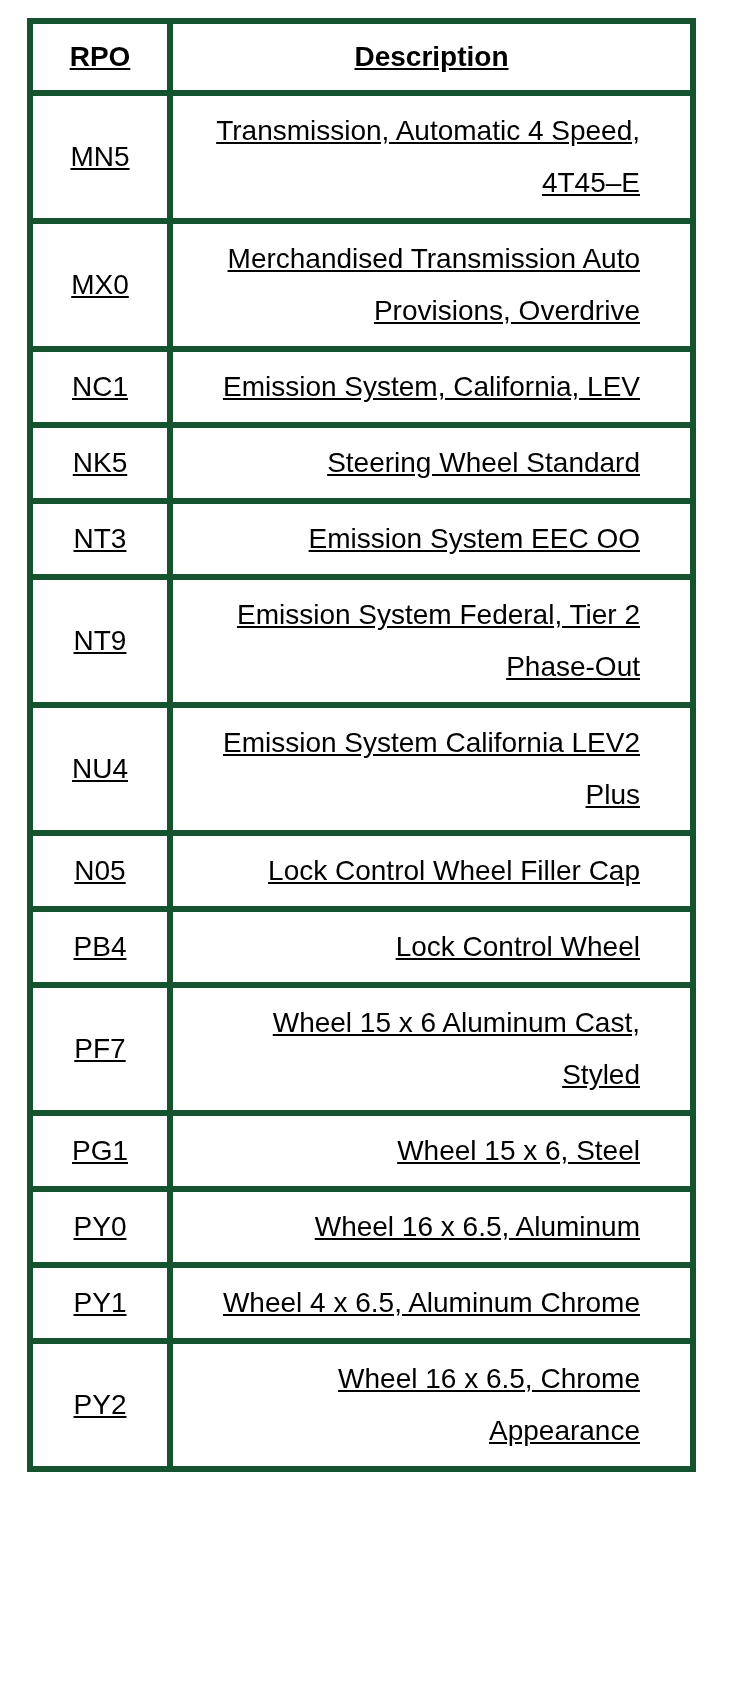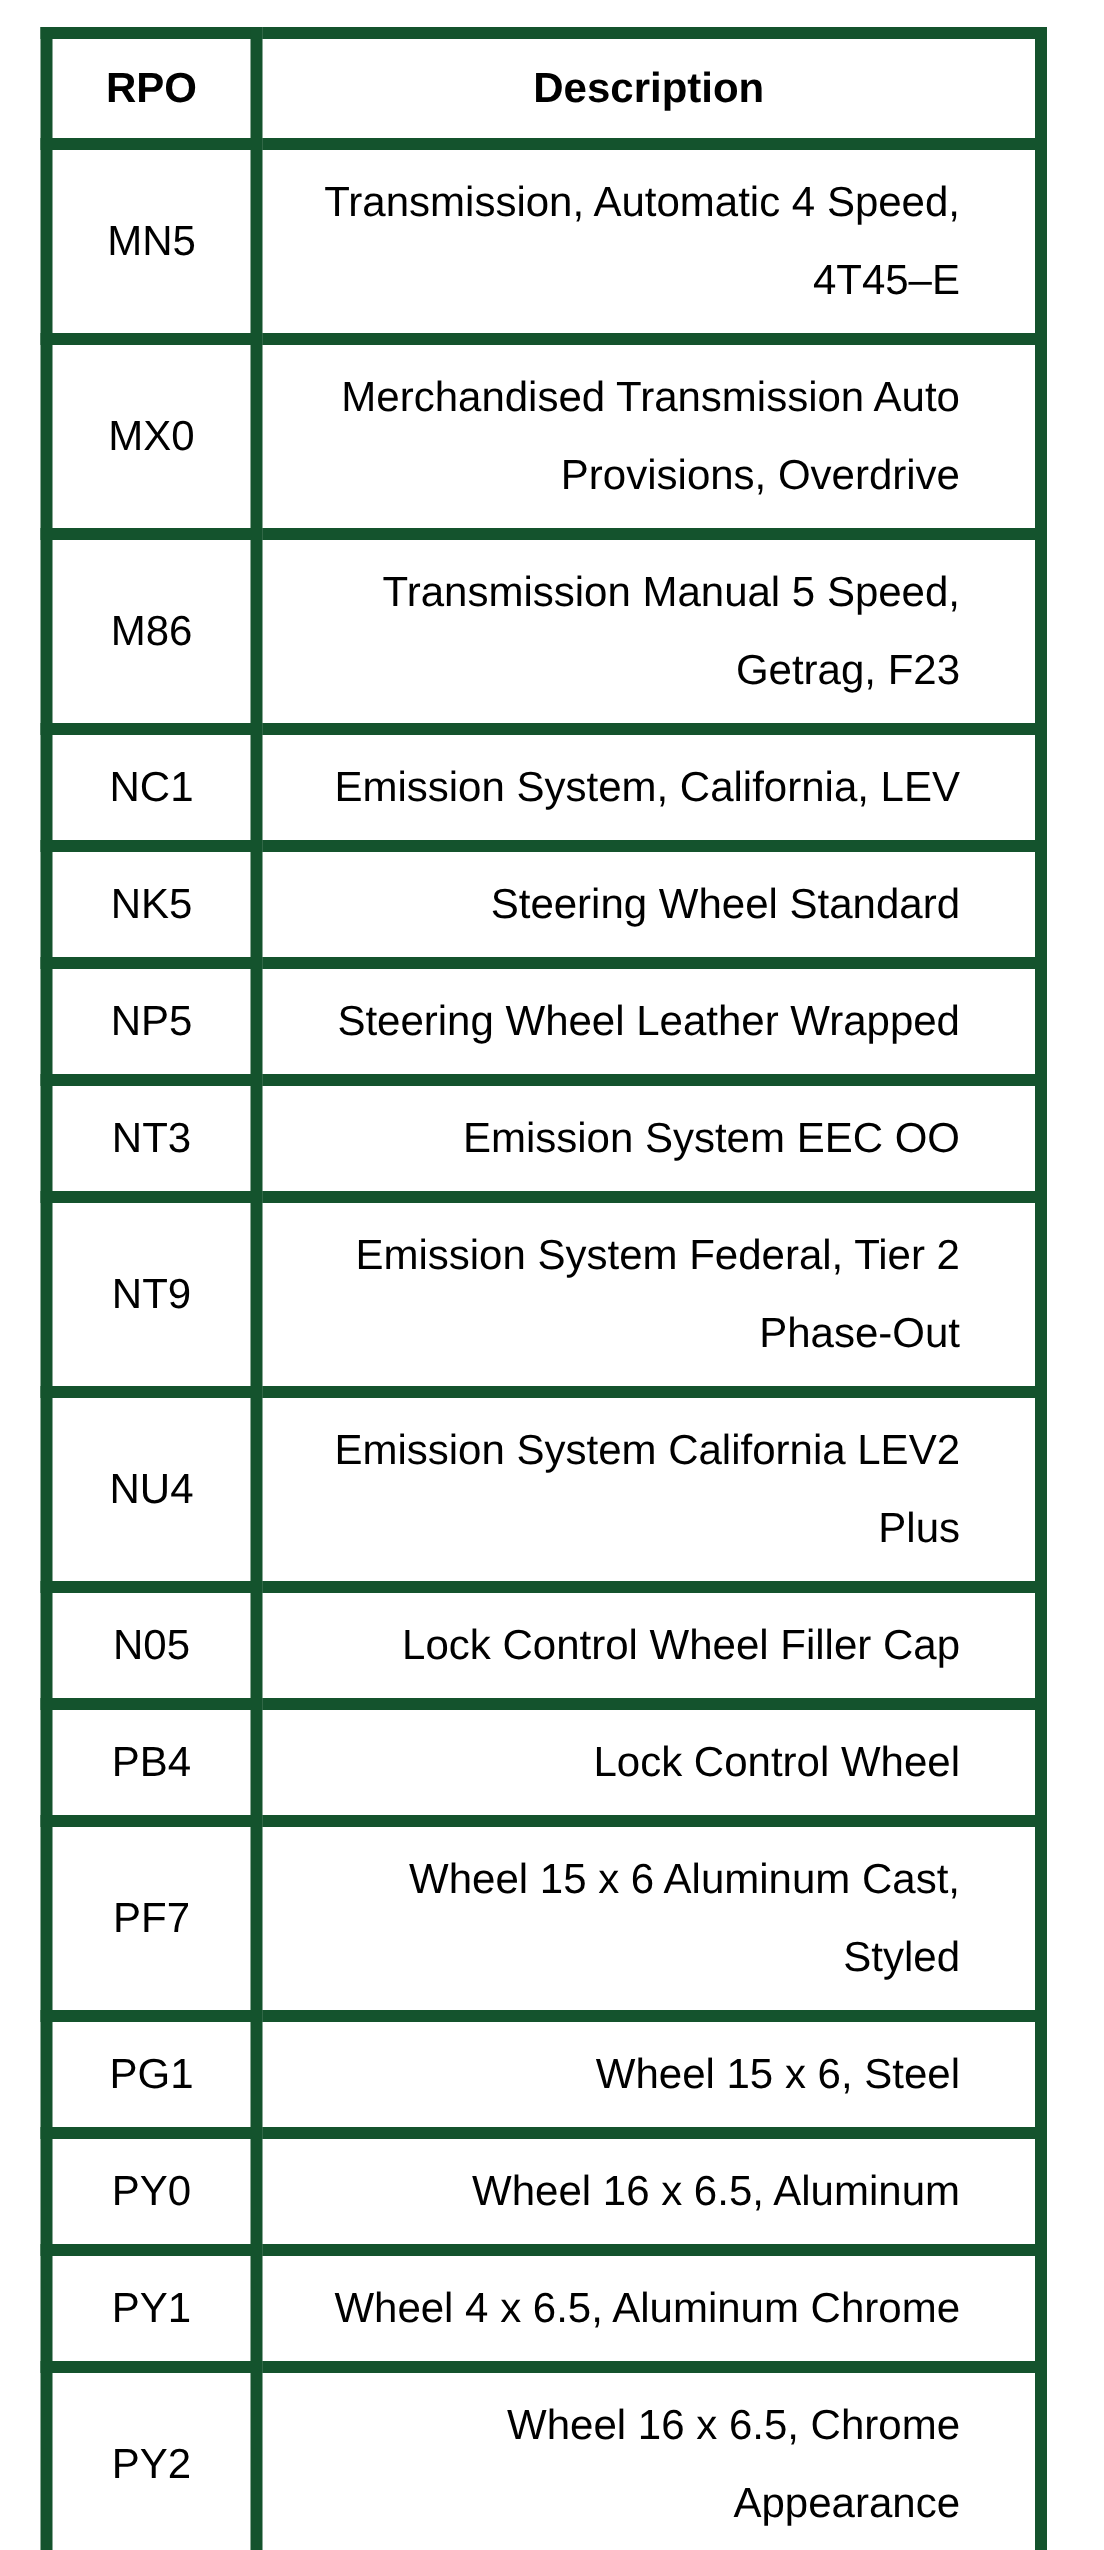--- a/index.html
+++ b/index.html
@@ -19,25 +19,26 @@
     left: 27px;
     top: 18px;
     width: 663px;
     border-collapse: collapse;
     table-layout: fixed;
     border: 5px solid #000000;
   }
   col.rpo-col { width: 140px; }
   col.desc-col { width: 523px; }
   th, td {
-    border: 8px solid #14532d;
+    border: 6px solid #14532d;
     font-size: 28px;
     line-height: 52px;
     vertical-align: middle;
     overflow: hidden;
+    text-decoration: underline;
   }
   th {
     font-weight: bold;
     text-align: center;
     padding: 7px 0;
   }
   td.rpo-cell {
     text-align: center;
     padding: 9px 0;
   }
@@ -64,40 +65,32 @@
   <tr>
     <td class="rpo-cell">MN5</td>
     <td class="desc-cell">Transmission, Automatic 4 Speed, 4T45–E</td>
   </tr>
 
   <tr>
     <td class="rpo-cell">MX0</td>
     <td class="desc-cell">Merchandised Transmission Auto Provisions, Overdrive</td>
   </tr>
 
-  <tr>
-    <td class="rpo-cell">M86</td>
-    <td class="desc-cell">Transmission Manual 5 Speed, Getrag, F23</td>
-  </tr>
 
   <tr>
     <td class="rpo-cell">NC1</td>
     <td class="desc-cell">Emission System, California, LEV</td>
   </tr>
 
 
   <tr>
     <td class="rpo-cell">NK5</td>
     <td class="desc-cell">Steering Wheel Standard</td>
   </tr>
 
-  <tr>
-    <td class="rpo-cell">NP5</td>
-    <td class="desc-cell">Steering Wheel Leather Wrapped</td>
-  </tr>
 
   <tr>
     <td class="rpo-cell">NT3</td>
     <td class="desc-cell">Emission System EEC OO</td>
   </tr>
 
   <tr>
     <td class="rpo-cell">NT9</td>
     <td class="desc-cell">Emission System Federal, Tier 2 Phase-Out</td>
   </tr>

